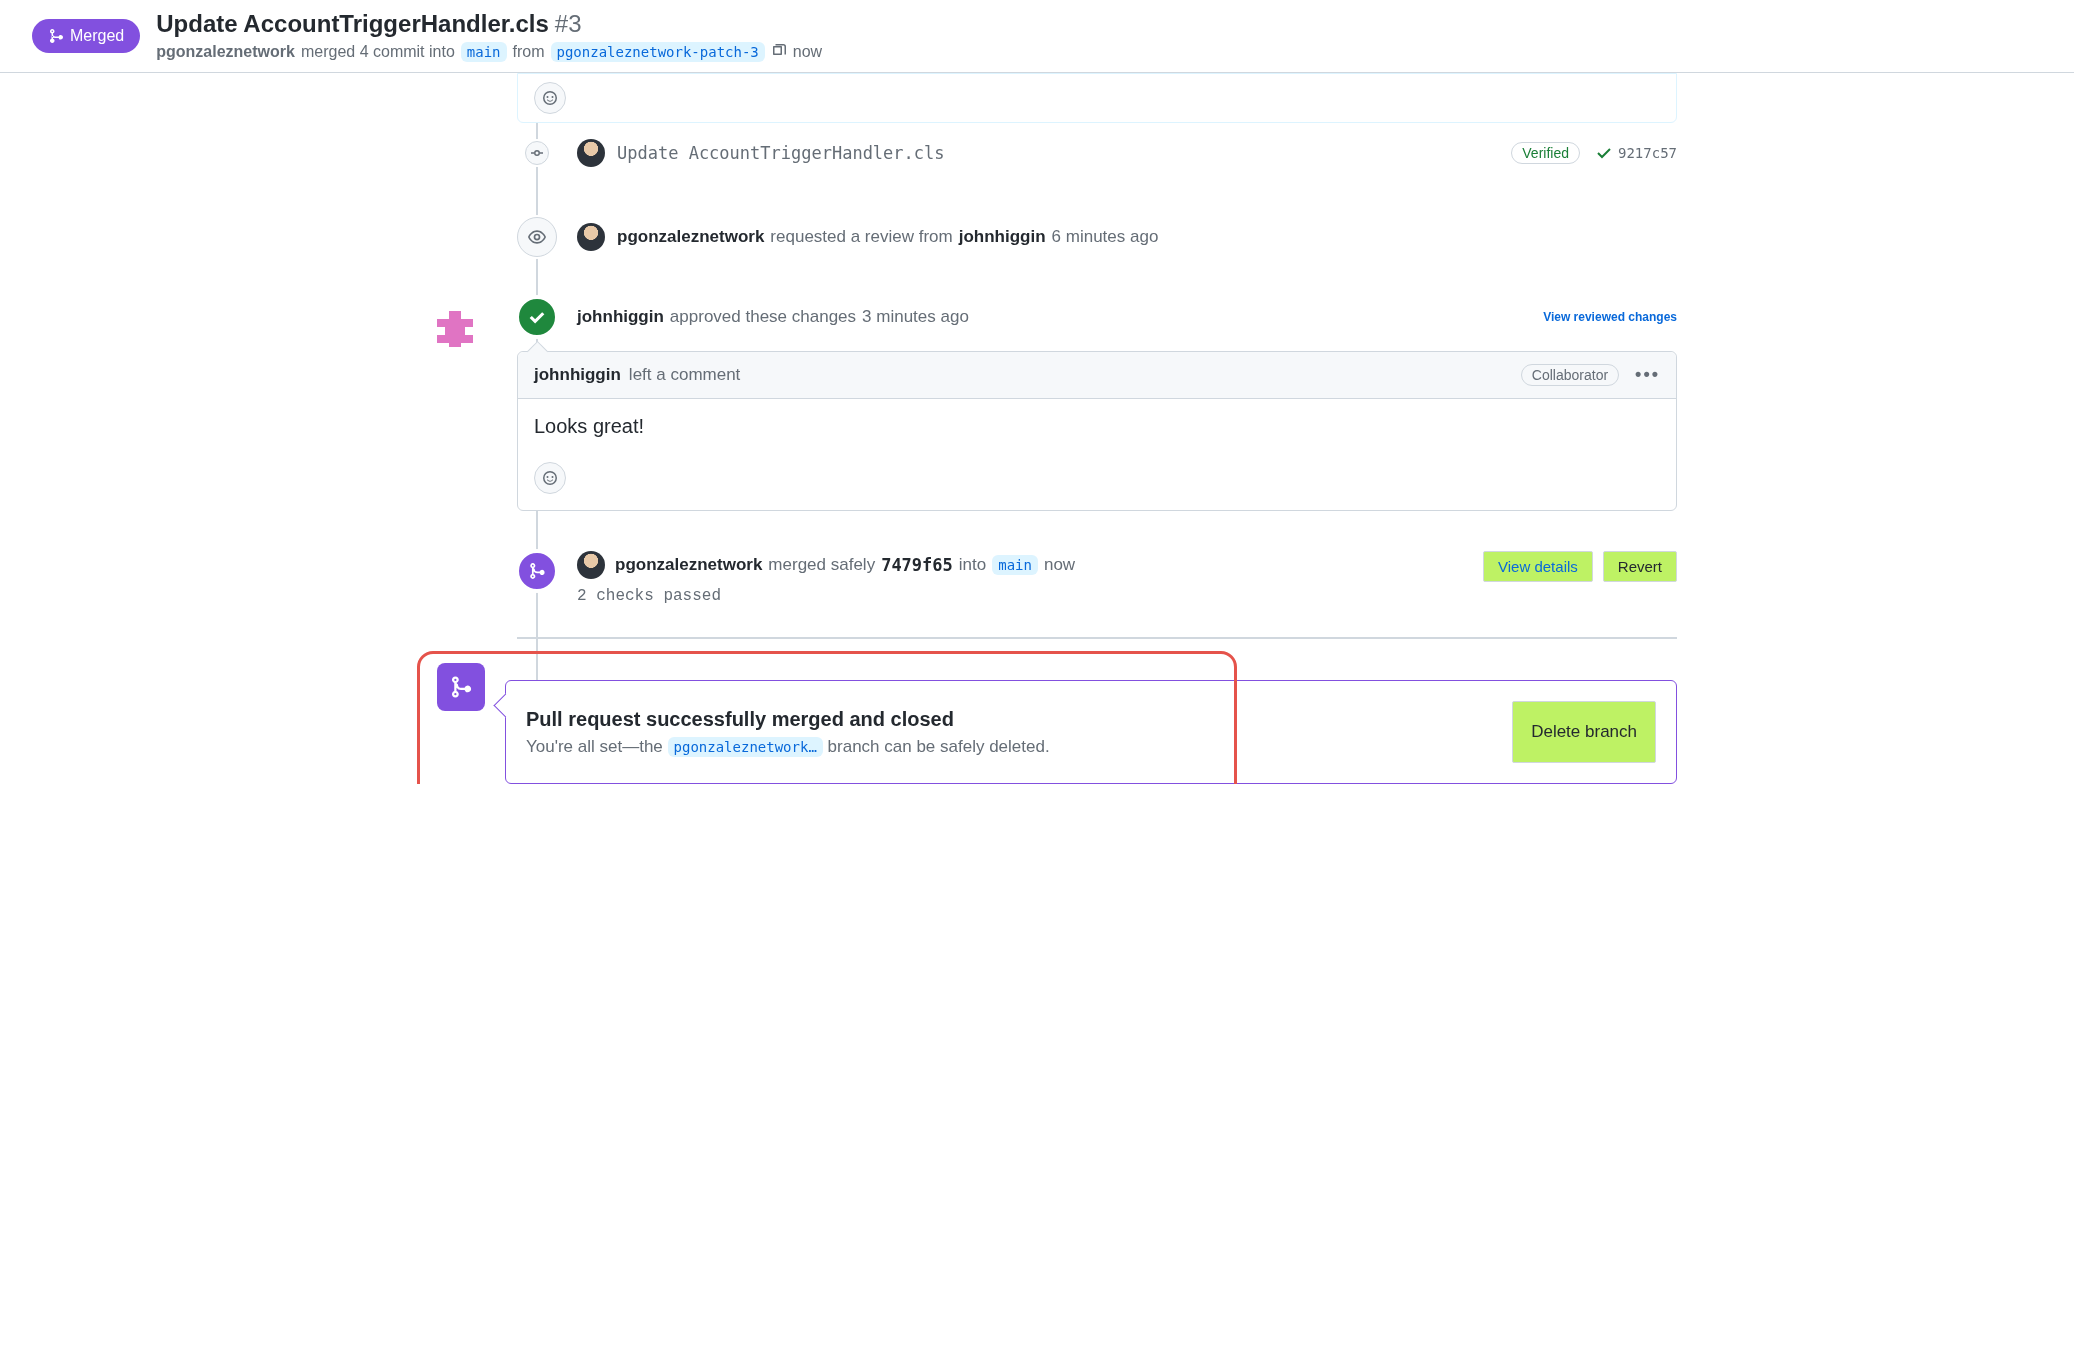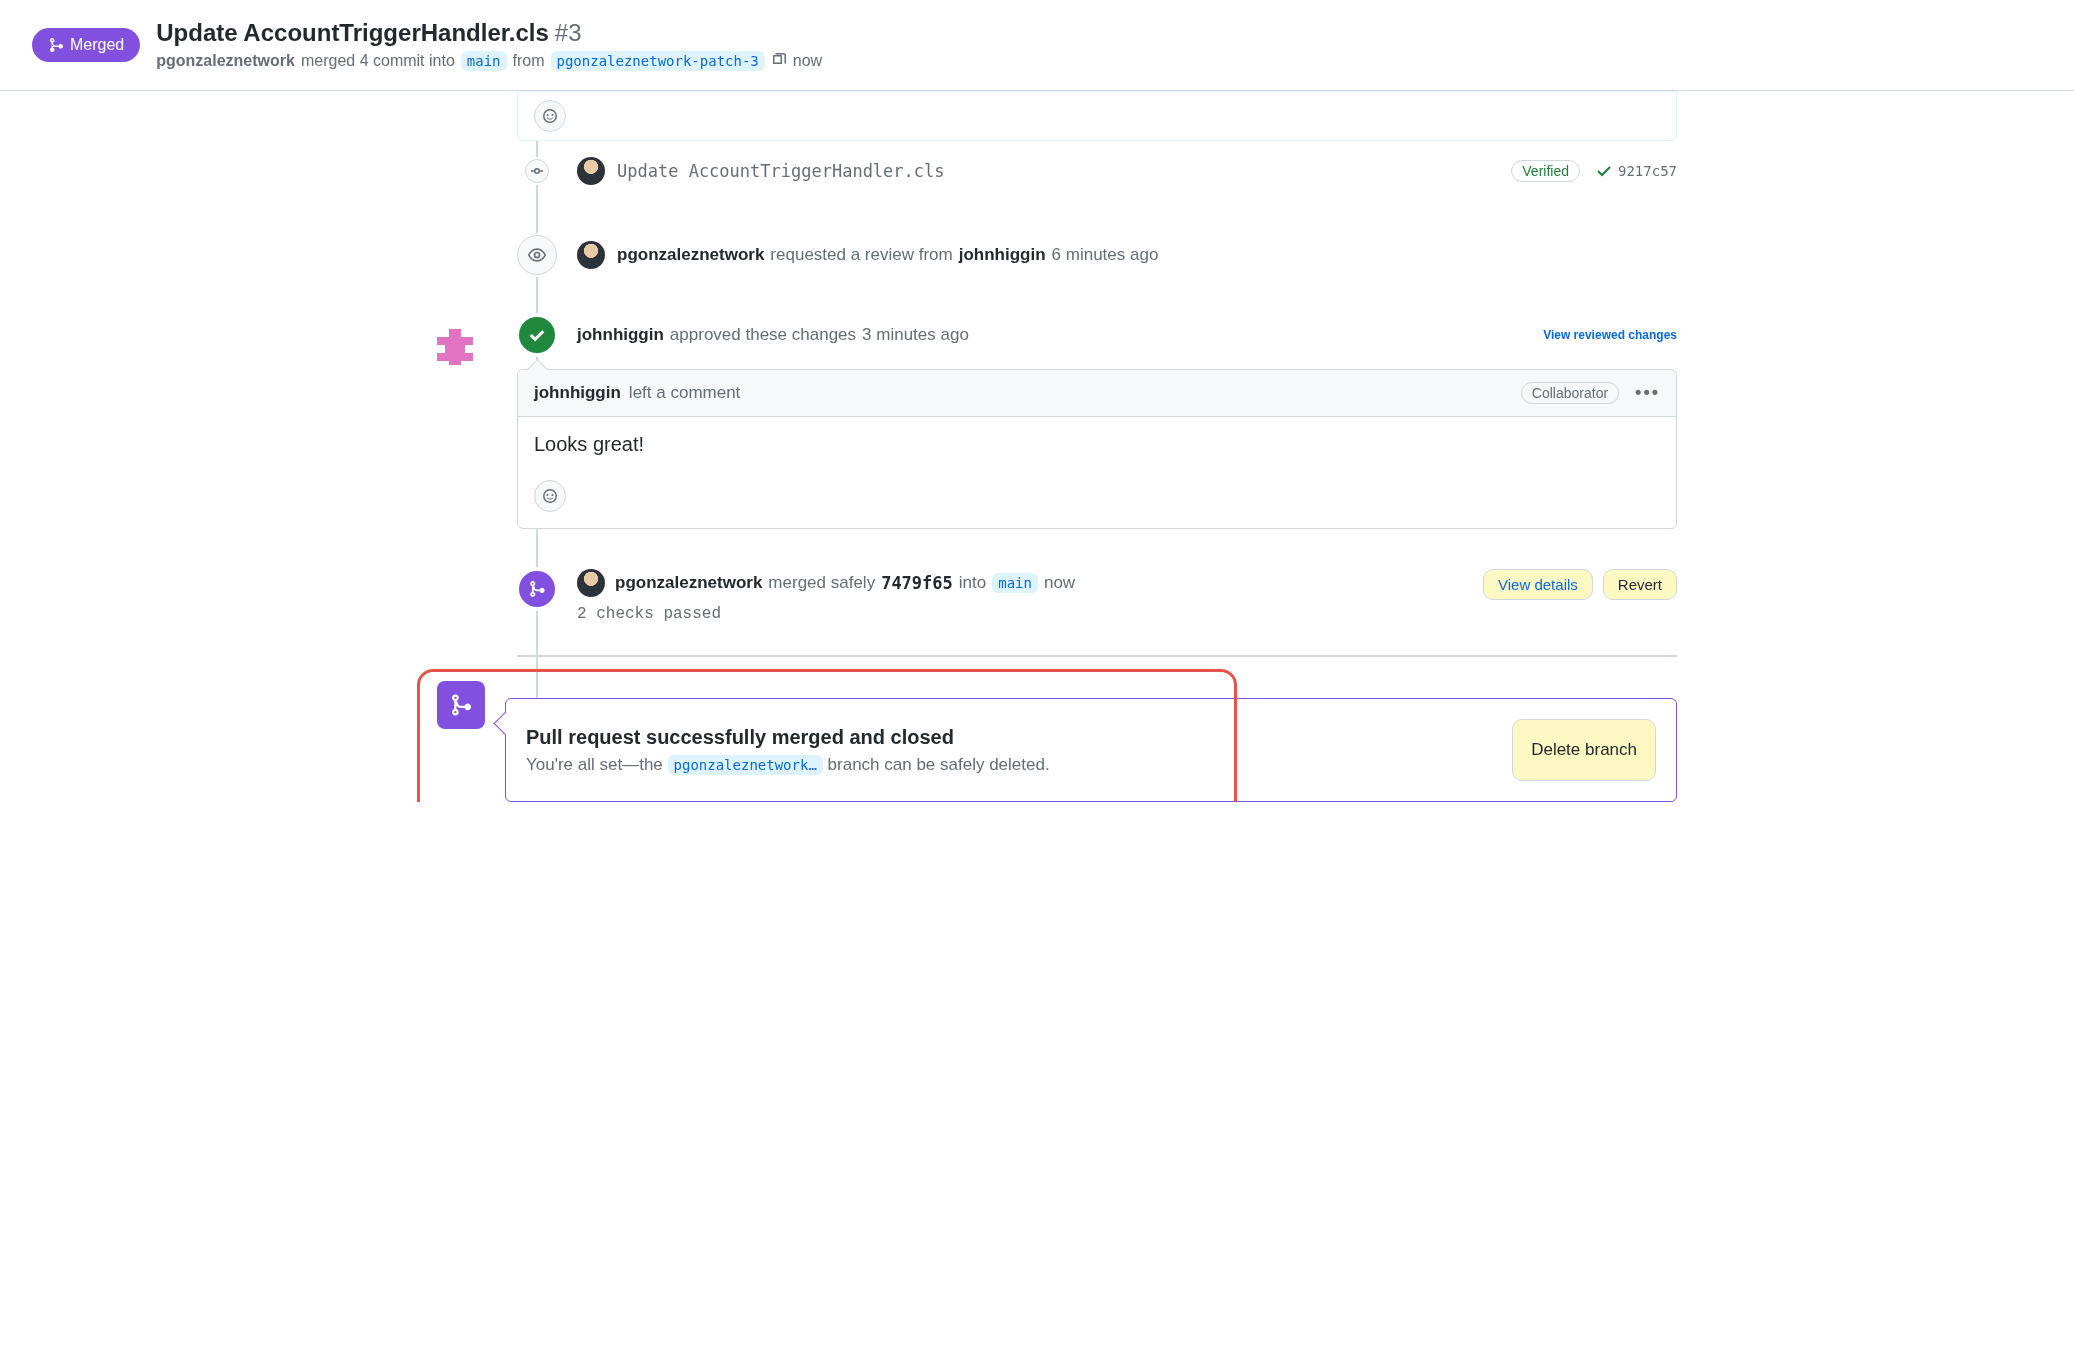--- a/index.html
+++ b/index.html
@@ -4,21 +4,21 @@
   <style>
     * { box-sizing: border-box; margin: 0; padding: 0; }
     body {
       font-family: -apple-system, BlinkMacSystemFont, "Segoe UI", Helvetica, Arial, sans-serif;
       background: #fff;
       color: #24292f;
       font-size: 14px;
     }
     .top-header {
       border-bottom: 1px solid #d0d7de;
-      padding: 19px 32px;
+      padding: 10px 32px;
       display: flex;
       align-items: center;
       gap: 16px;
     }
     .merged-badge {
       background: #8250df;
       color: #fff;
       padding: 8px 16px;
       border-radius: 999px;
       font-weight: 500;
@@ -303,23 +303,23 @@
       font-size: 16px;
       margin-top: 8px;
       font-family: Liberation Mono, monospace;
     }
     .merged-actions {
       display: flex;
       gap: 10px;
     }
     .btn {
       border: 1px solid #d0d7de;
-      background: #fef9c3;
+      background: #bef264;
       padding: 6px 14px;
-      border-radius: 10px;
+      border-radius: 2px;
       font-size: 15px;
       font-weight: 500;
       cursor: pointer;
       color: #24292f;
     }
     .btn.blue {
       color: #0969da;
     }
     .divider-line {
       border-top: 2px solid #d0d7de;

